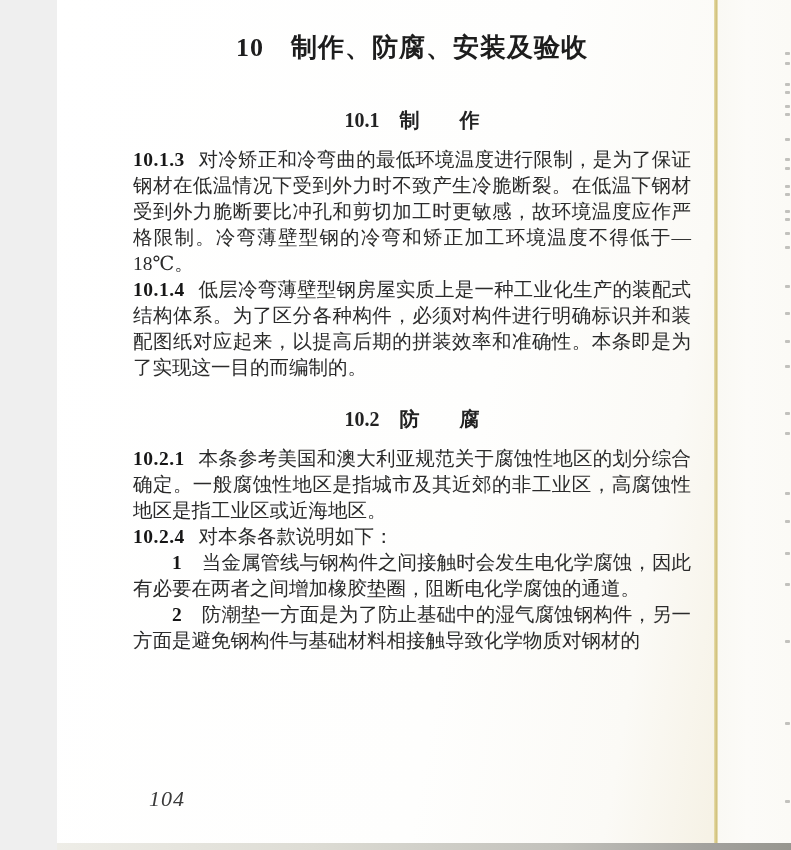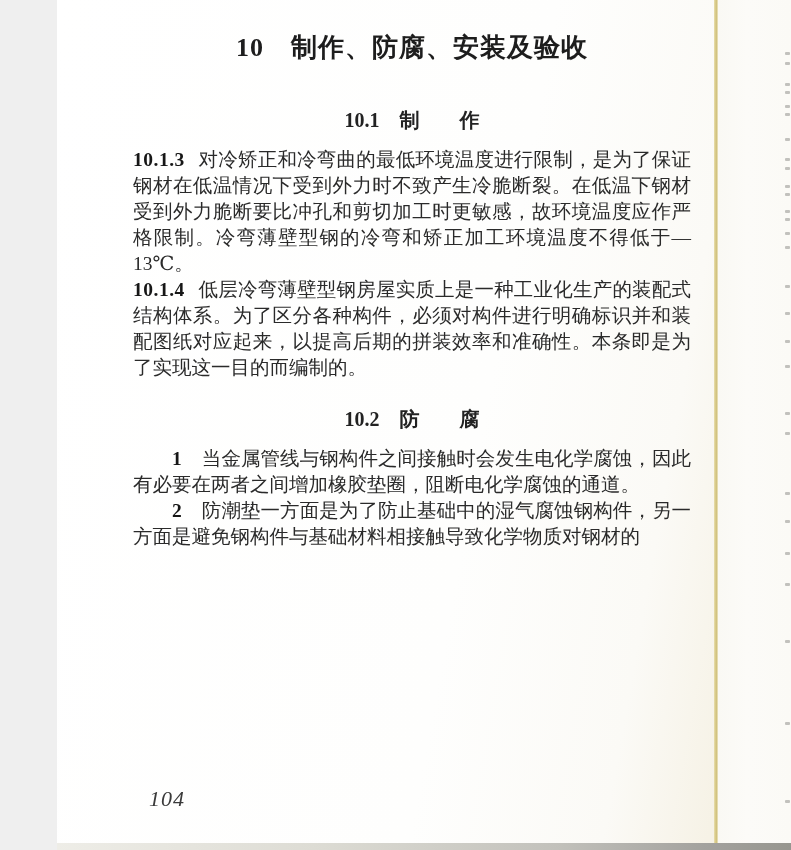--- a/index.html
+++ b/index.html
@@ -117,23 +117,25 @@
 <body>
 
 <div class="viewer">
   <div class="gutter-left"></div>
 
   <div class="page">
     <div class="text-block">
       <h1 class="chapter-title">10　制作、防腐、安装及验收</h1>
       <div id="content">
           <h2 class="section-heading first">10.1　制　　作</h2>
-          <p class="para"><b class="pnum">10.1.3</b><span>对冷矫正和冷弯曲的最低环境温度进行限制，是为了保证钢材在低温情况下受到外力时不致产生冷脆断裂。在低温下钢材受到外力脆断要比冲孔和剪切加工时更敏感，故环境温度应作严格限制。冷弯薄壁型钢的冷弯和矫正加工环境温度不得低于—13℃。</span></p>
+          <p class="para"><b class="pnum">10.1.3</b><span>对冷矫正和冷弯曲的最低环境温度进行限制，是为了保证钢材在低温情况下受到外力时不致产生冷脆断裂。在低温下钢材受到外力脆断要比冲孔和剪切加工时更敏感，故环境温度应作严格限制。冷弯薄壁型钢的冷弯和矫正加工环境温度不得低于—18℃。</span></p>
           <p class="para"><b class="pnum">10.1.4</b><span>低层冷弯薄壁型钢房屋实质上是一种工业化生产的装配式结构体系。为了区分各种构件，必须对构件进行明确标识并和装配图纸对应起来，以提高后期的拼装效率和准确性。本条即是为了实现这一目的而编制的。</span></p>
           <h2 class="section-heading">10.2　防　　腐</h2>
+          <p class="para"><b class="pnum">10.2.1</b><span>本条参考美国和澳大利亚规范关于腐蚀性地区的划分综合确定。一般腐蚀性地区是指城市及其近郊的非工业区，高腐蚀性地区是指工业区或近海地区。</span></p>
+          <p class="para"><b class="pnum">10.2.4</b><span>对本条各款说明如下：</span></p>
           <p class="para sub"><b class="pnum">1</b><span>当金属管线与钢构件之间接触时会发生电化学腐蚀，因此有必要在两者之间增加橡胶垫圈，阻断电化学腐蚀的通道。</span></p>
           <p class="para sub"><b class="pnum">2</b><span>防潮垫一方面是为了防止基础中的湿气腐蚀钢构件，另一方面是避免钢构件与基础材料相接触导致化学物质对钢材的</span></p>
         </div>
     </div>
     <div class="page-number">104</div>
   </div>
 
   <div class="next-page-sliver"></div>
   <div class="edge-line"></div>
   <div id="edge-marks">

